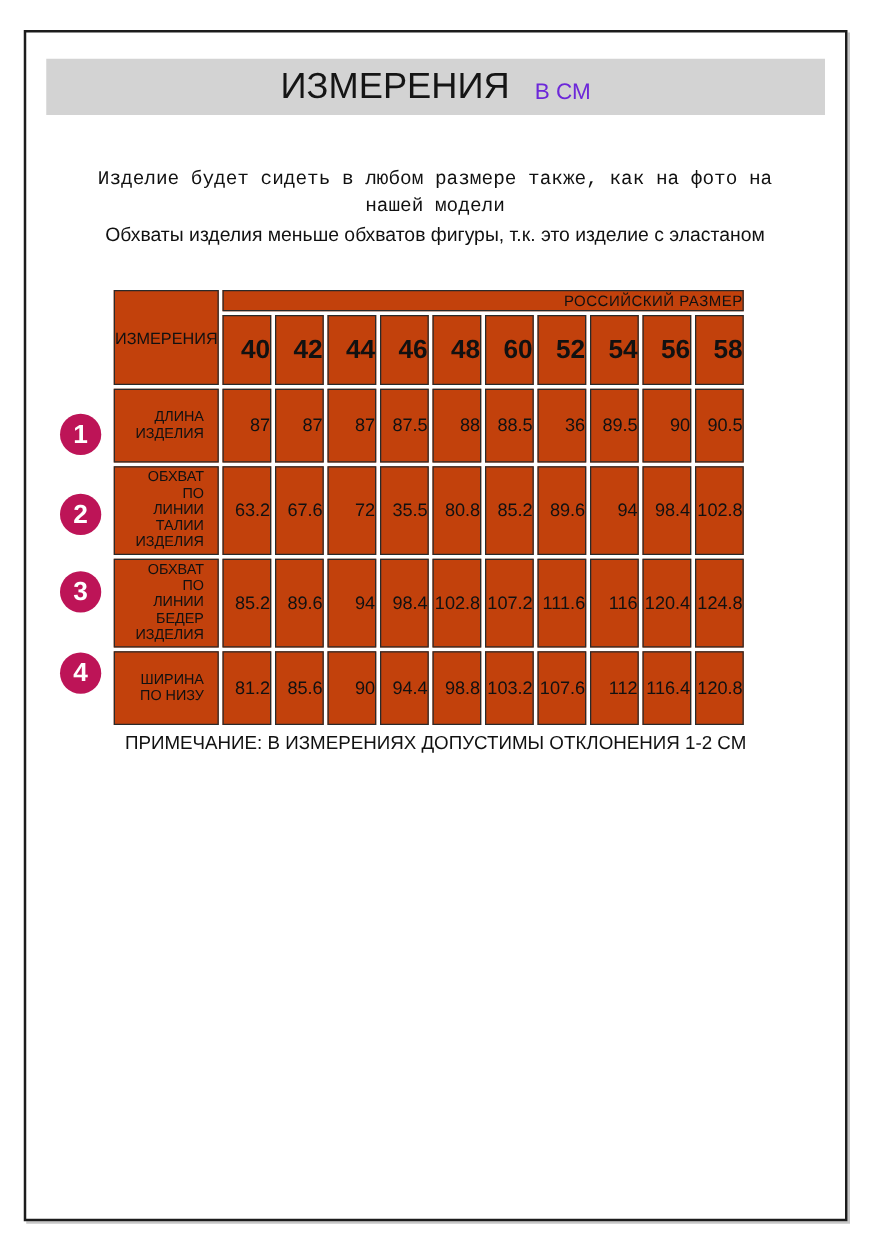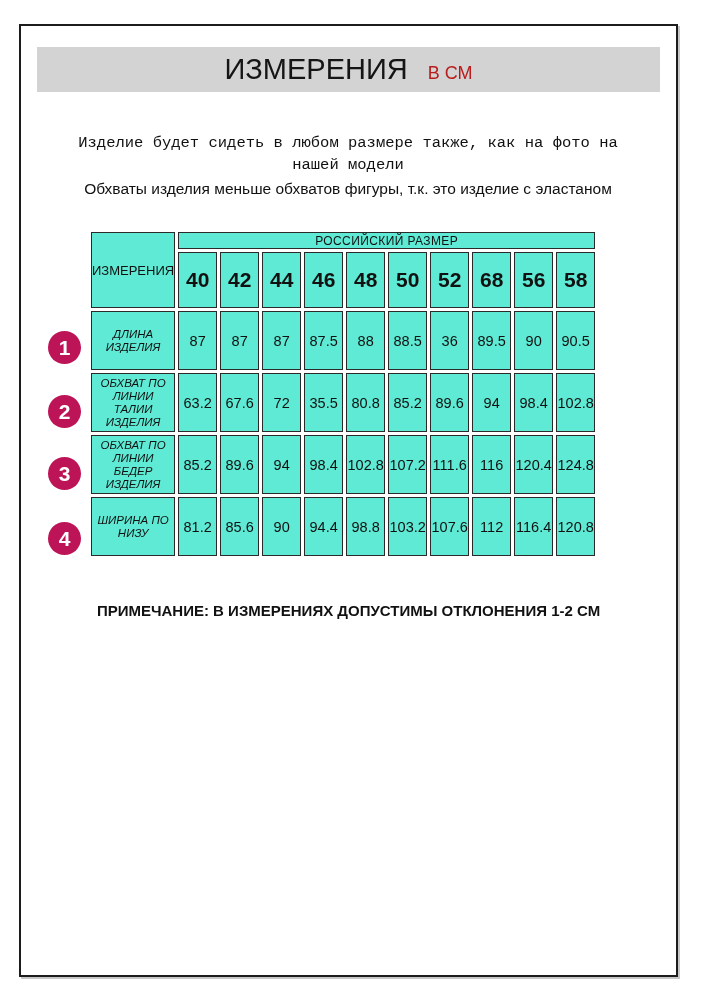--- a/index.html
+++ b/index.html
@@ -19,56 +19,56 @@
     box-shadow:2px 2px 0 rgba(130,130,130,.45);
   }
   .titlebar{
     position:absolute;left:16px;top:21px;
     width:623px;height:45px;
     background:#d3d3d3;
     display:flex;align-items:center;justify-content:center;
   }
   .title-main{font-size:29px;color:#151515;}
   .title-bold{font-size:29px;font-weight:bold;margin-left:22px;color:#0d0d0d;}
-  .title-unit{font-size:18px;margin-left:20px;margin-top:8px;text-transform:uppercase;color:#b91c1c;}
+  .title-unit{font-size:18px;margin-left:20px;margin-top:8px;text-transform:uppercase;color:#6d28d9;}
   .code{
     position:absolute;top:72px;left:0;width:100%;
     text-align:center;font-size:21px;
   }
   .para{
     position:absolute;left:57px;width:540px;
     text-align:center;font-size:15.5px;line-height:22px;margin:0;
   }
   .para1{top:106px;font-family:Liberation Mono, monospace;}
   .para2{top:152px;}
   .size-table{
     position:absolute;left:67px;top:203px;
     border-collapse:separate;border-spacing:3px;
   }
   .size-table td{
     border:1.5px solid #2a2a2a;
-    text-align:center;vertical-align:middle;
-    background:#5eead4;padding:0;
+    text-align:right;vertical-align:middle;
+    background:#c2410c;padding:0;
   }
   td.corner{width:78px;font-size:13px;}
   td.group{height:15px;font-size:12px;letter-spacing:.4px;}
   td.size{width:37px;height:54px;font-size:21px;font-weight:bold;}
-  td.rowlabel{font-size:11.5px;line-height:13px;padding:2px 1px;font-style:italic;}
+  td.rowlabel{font-size:11.5px;line-height:13px;padding:2px 11px;}
   td.val{font-size:14.5px;height:57px;}
   .circle{
     position:absolute;left:27px;
     width:33px;height:33px;border-radius:50%;
     background:#bd1457;color:#fff;
     display:flex;align-items:center;justify-content:center;
     font-size:21px;font-weight:bold;
   }
   .c1{top:305px;} .c2{top:369px;} .c3{top:431px;} .c4{top:496px;}
   .footnote{
-    position:absolute;top:576px;left:0;width:100%;
-    text-align:center;font-size:15px;font-weight:bold;
+    position:absolute;top:560px;left:0;width:100%;
+    text-align:center;font-size:15px;font-weight:normal;
   }
 </style>
 </head>
 <body>
 
 <div class="frame">
 
   <div class="titlebar" style="background: rgb(211, 211, 211);">
     <span class="title-main">ИЗМЕРЕНИЯ</span>
     <span class="title-unit">в см</span>
@@ -83,23 +83,23 @@
         <tr>
       <td class="corner" rowspan="2">ИЗМЕРЕНИЯ</td>
       <td class="group" colspan="10">РОССИЙСКИЙ РАЗМЕР</td>
     </tr>
     <tr>
       <td class="size">40</td>
       <td class="size">42</td>
       <td class="size">44</td>
       <td class="size">46</td>
       <td class="size">48</td>
-      <td class="size">50</td>
+      <td class="size">60</td>
       <td class="size">52</td>
-      <td class="size">68</td>
+      <td class="size">54</td>
       <td class="size">56</td>
       <td class="size">58</td>
     </tr>
     <tr>
       <td class="rowlabel">ДЛИНА ИЗДЕЛИЯ</td>
       <td class="val">87</td>
       <td class="val">87</td>
       <td class="val">87</td>
       <td class="val">87.5</td>
       <td class="val">88</td>

